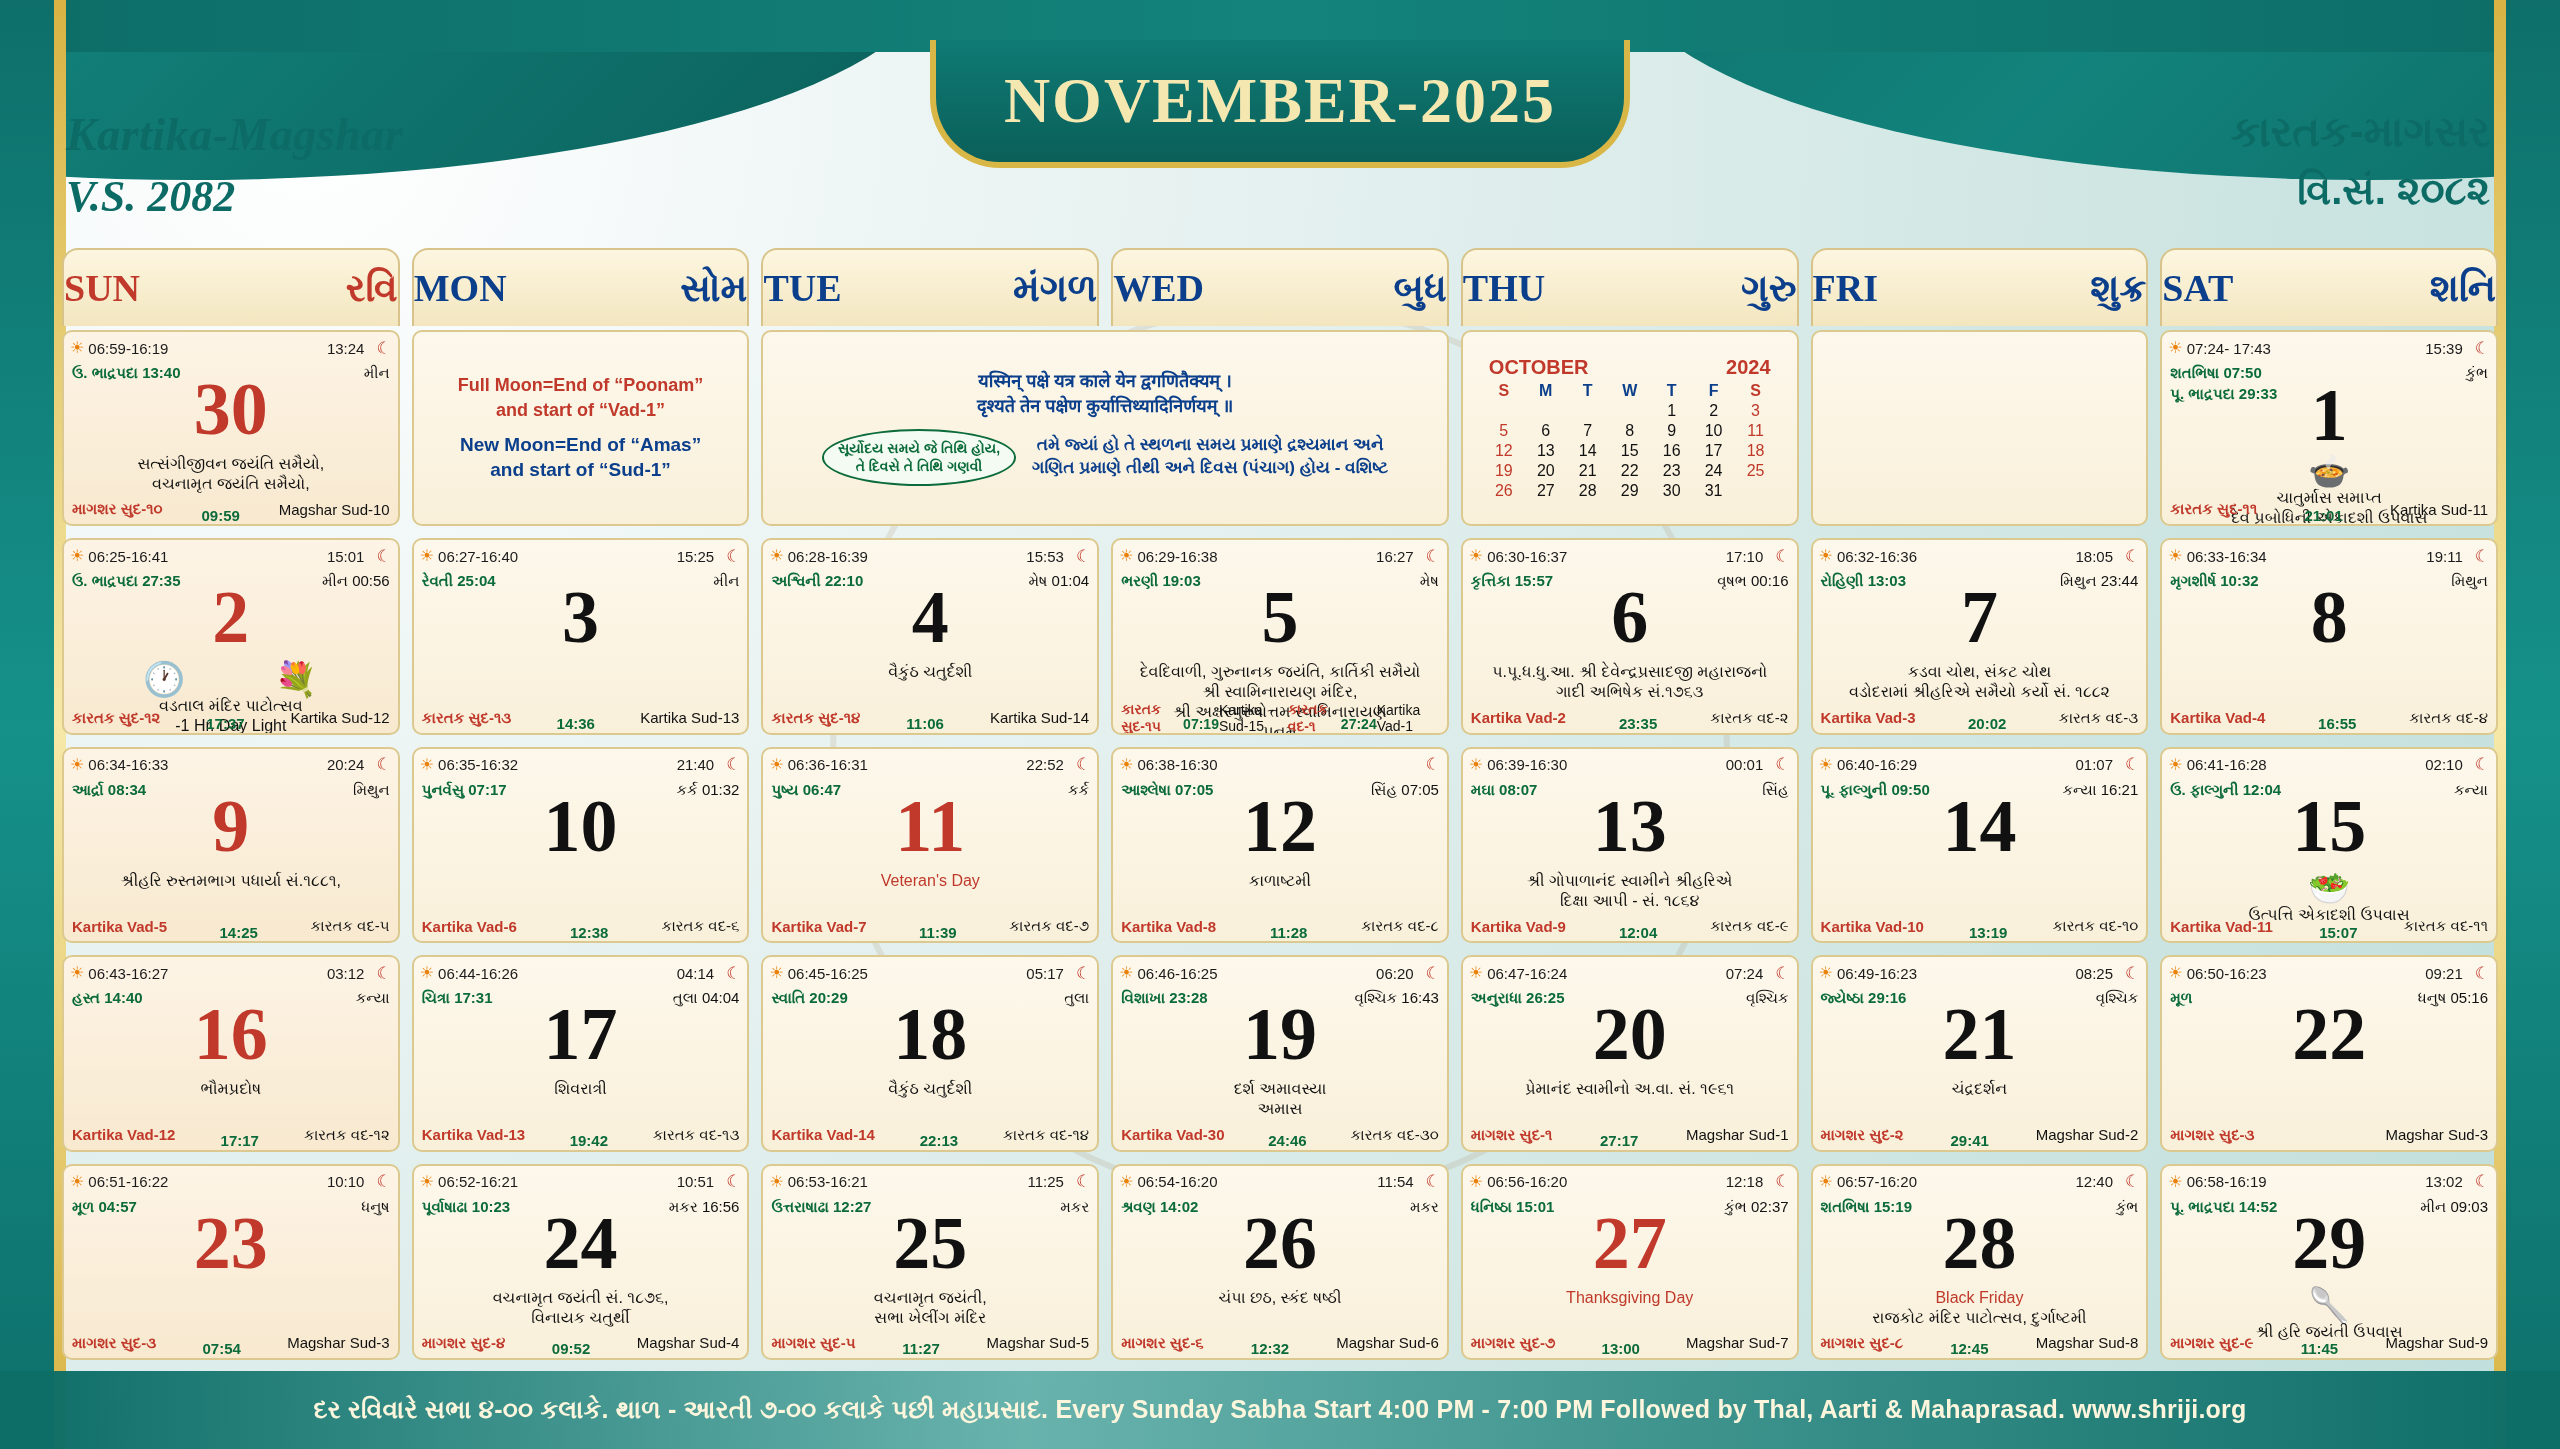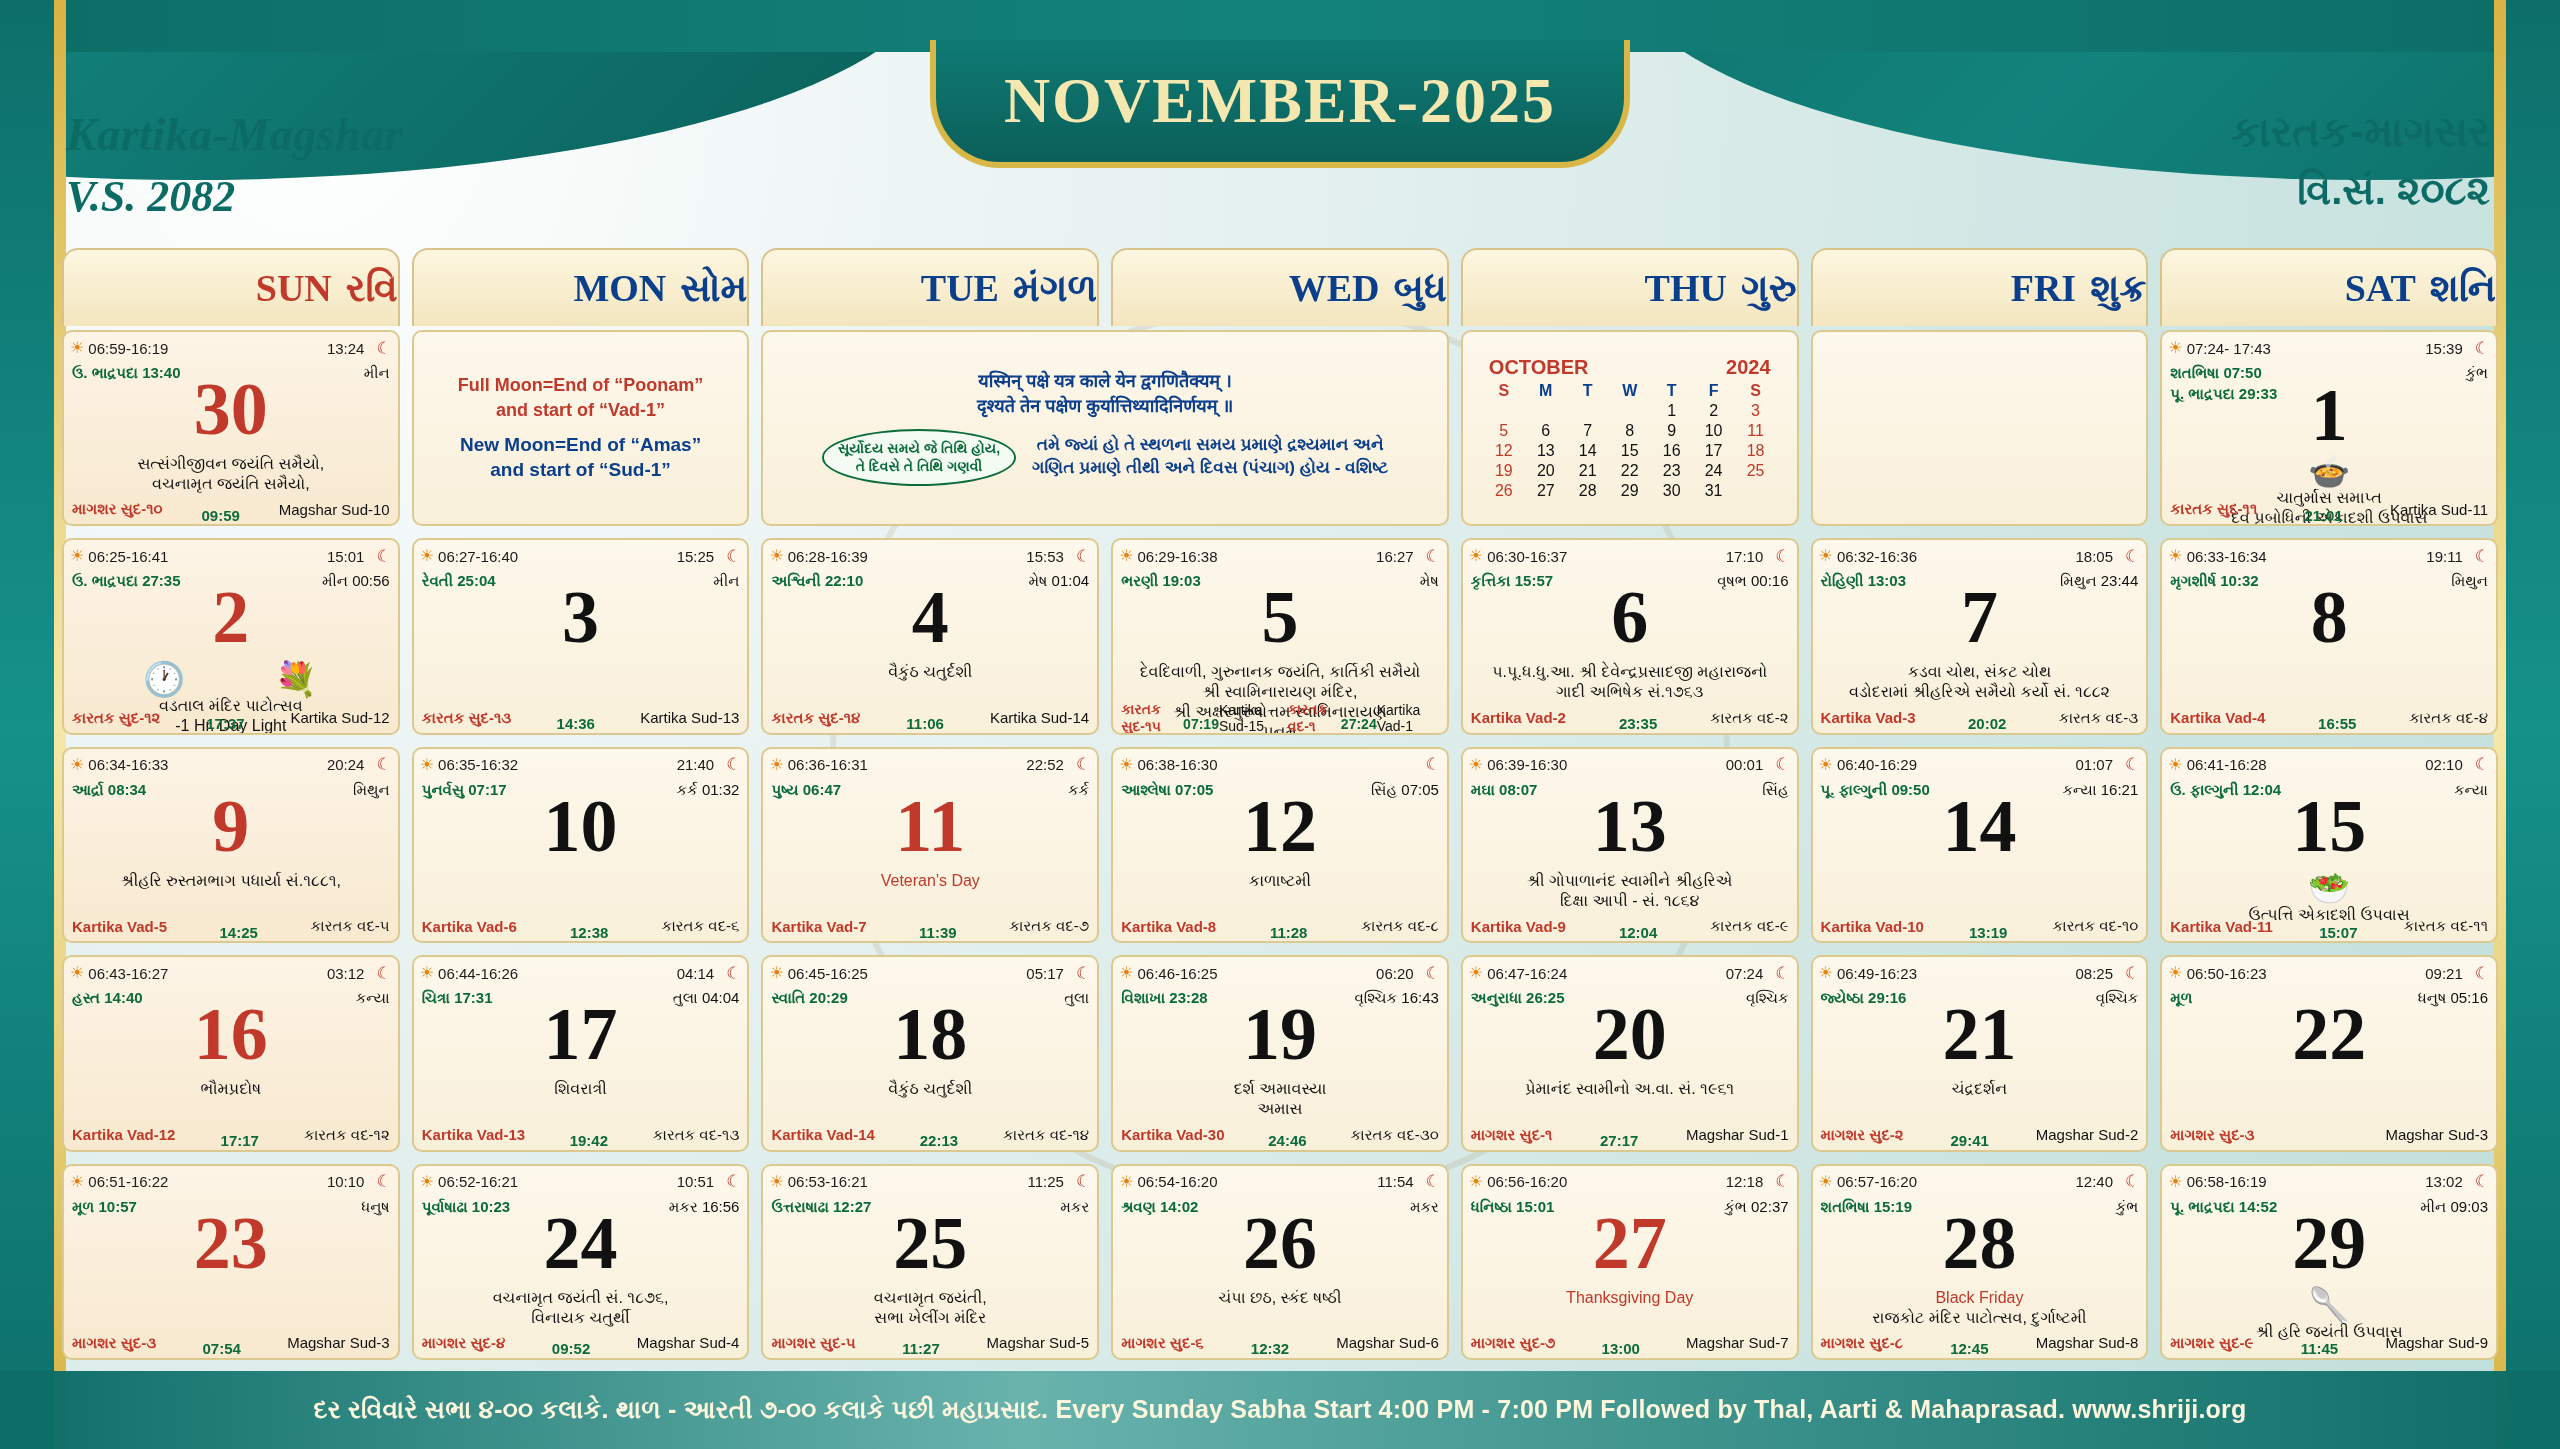--- a/index.html
+++ b/index.html
@@ -68,21 +68,21 @@
 
   
   .dayhdr {
     position:absolute; left:62px; top:248px; width:2436px; height:78px;
     display:grid; grid-template-columns:repeat(7,1fr); gap:12px;
   }
   .dayhdr .cell {
     border-radius:16px 16px 0 0;
     background: linear-gradient(180deg,#fdf6e0,#f3e6bf);
     border:2px solid #d8c48a; border-bottom:none;
-    display:flex; align-items:center; justify-content:flex-end; gap:14px;
+    display:flex; align-items:center; justify-content:space-between; gap:14px;
     font-family:"Liberation Serif", serif; font-weight:bold; font-size:38px;
   }
   .dh-en { color:#c0392b; }
   .dh-gu { color:#0b3f8c; }
   .cell.mon .dh-en, .cell.tue .dh-en, .cell.wed .dh-en, .cell.thu .dh-en, .cell.fri .dh-en, .cell.sat .dh-en { color:#0b3f8c; }
   .cell.sun .dh-en { color:#c0392b; }
   .cell.sun .dh-gu { color:#c0392b; }
 
   
   .grid {
@@ -896,21 +896,21 @@
           <span class="sun-time">
             <span class="sunicon">☀</span>
             <span>06:51-16:22</span>
           </span>
           <span class="moon-time">
             <span>10:10</span>
             <span class="moonicon">☾</span>
           </span>
         </div>
         <div class="nak-row">
-          <span class="nak">મૂળ 10:57</span>
+          <span class="nak">મૂળ 04:57</span>
           <span class="rashi">ધનુષ</span>
         </div>
         <div class="bignum red" style="top:40px">23</div>
         <div class="evt"></div>
         <div class="bottom-row">
           <span class="tithi-gu">માગશર સુદ-૩</span>
           <span class="tithi-time">07:54</span>
           <span class="tithi-en">Magshar Sud-3</span>
         </div>
       </div>

